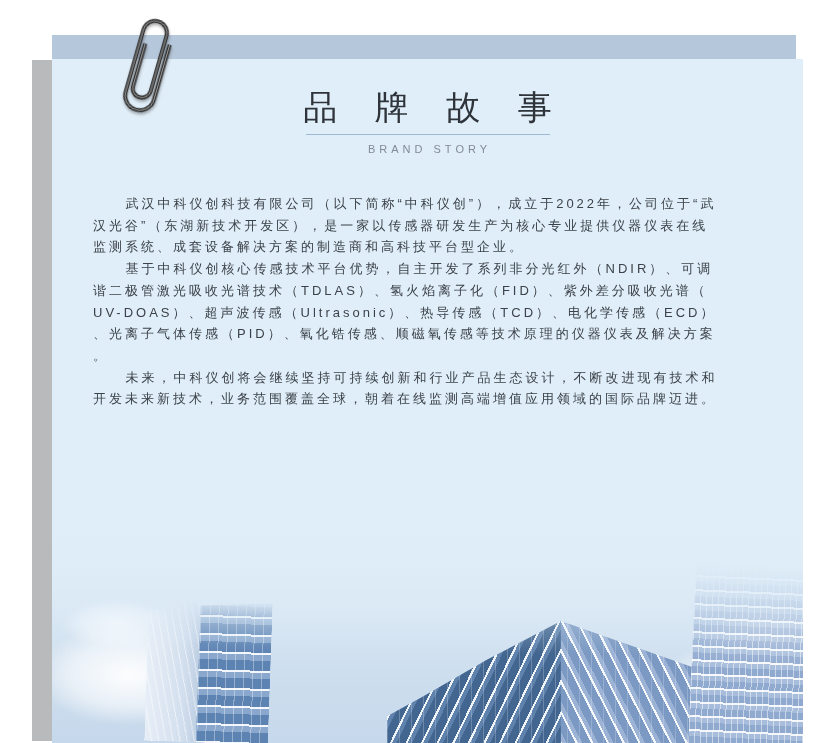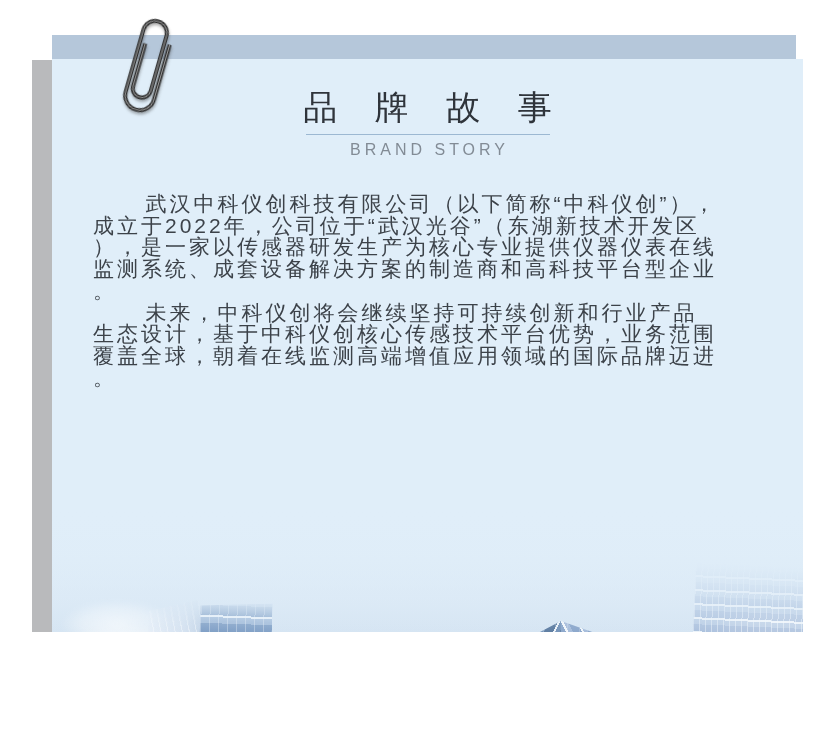--- a/index.html
+++ b/index.html
@@ -1,39 +1,39 @@
 <!DOCTYPE html>
 <html><head>
 <meta charset="utf-8">
 <style>
   html,body{margin:0;padding:0;background:#ffffff;}
   .page{
-    position:relative;width:840px;height:632px;background:#ffffff;overflow:hidden;
+    position:relative;width:840px;height:743px;background:#ffffff;overflow:hidden;
     font-family:"Liberation Sans","DejaVu Sans",sans-serif;
   }
   
   .shadow-bar{position:absolute;left:32px;top:60px;width:20px;height:681px;background:#b9babc;}
   
   .top-band{position:absolute;left:52px;top:35px;width:744px;height:24px;background:#b5c7da;}
   
   .card{position:absolute;left:52px;top:59px;width:751px;height:684px;background:#e0eef9;overflow:hidden;}
 
   
   .header{position:relative;z-index:2;text-align:center;}
   .title{
     margin:30px 0 0 0;font-size:34px;line-height:36px;font-weight:400;
     color:#2f343b;letter-spacing:14px;text-indent:14px;
   }
   .divider{width:244px;height:1px;background:#9cb8d2;margin:9px auto 7px auto;}
-  .subtitle{font-size:16px;line-height:15px;color:#828b95;letter-spacing:4px;text-indent:4px;}
+  .subtitle{font-size:11px;line-height:15px;color:#828b95;letter-spacing:4px;text-indent:4px;}
 
   
   .content{position:relative;z-index:2;margin:36px 84px 0 41px;}
   .content p{
-    margin:0;font-size:21px;line-height:21.7px;letter-spacing:3px;
+    margin:0;font-size:13px;line-height:21.7px;letter-spacing:3px;
     color:#3c4249;text-indent:2.5em;text-align:left;
     word-break:break-all;line-break:anywhere;overflow-wrap:anywhere;
   }
 
   
   .photo{position:absolute;left:0;bottom:0;width:751px;height:235px;z-index:0;
     background:linear-gradient(to bottom,#e0eef9 0%,#d9e7f4 38%,#ccdded 75%,#c6d8ec 100%);}
   .cloud{position:absolute;border-radius:50%;
     background:radial-gradient(ellipse at center,rgba(255,255,255,0.95) 0%,rgba(255,255,255,0.55) 45%,rgba(255,255,255,0) 72%);
     filter:blur(2px);}
@@ -115,21 +115,22 @@
     </div>
 
     <div class="header">
       <h1 class="title">品 牌 故 事</h1>
       <div class="divider"></div>
       <div class="subtitle">BRAND STORY</div>
     </div>
 
     <div class="content">
       <p>武汉中科仪创科技有限公司（以下简称“中科仪创”），成立于2022年，公司位于“武汉光谷”（东湖新技术开发区），是一家以传感器研发生产为核心专业提供仪器仪表在线监测系统、成套设备解决方案的制造商和高科技平台型企业。</p>
-      <p>未来，中科仪创将会继续坚持可持续创新和行业产品生态设计，基于中科仪创核心传感技术平台优势，业务范围覆盖全球，朝着在线监测高端增值应用领域的国际品牌迈进。</p>
+      <p>基于中科仪创核心传感技术平台优势，自主开发了系列非分光红外（NDIR）、可调谐二极管激光吸收光谱技术（TDLAS）、氢火焰离子化（FID）、紫外差分吸收光谱（UV-DOAS）、超声波传感（Ultrasonic）、热导传感（TCD）、电化学传感（ECD）、光离子气体传感（PID）、氧化锆传感、顺磁氧传感等技术原理的仪器仪表及解决方案。</p>
+      <p>未来，中科仪创将会继续坚持可持续创新和行业产品生态设计，不断改进现有技术和开发未来新技术，业务范围覆盖全球，朝着在线监测高端增值应用领域的国际品牌迈进。</p>
     </div>
 
   </div>
 
   <svg class="paperclip" viewBox="0 0 64 122" xmlns="http://www.w3.org/2000/svg">
     <path d="M24,40 L24,88 A10,10 0 0 0 44,88 L44,26 A13,13 0 0 0 18,26 L18,96 A16,16 0 0 0 50,96 L50,34" fill="none" stroke="#2b2b2b" stroke-width="4.2" stroke-linecap="butt"></path>
     <path d="M24,40 L24,88 A10,10 0 0 0 44,88 L44,26 A13,13 0 0 0 18,26 L18,96 A16,16 0 0 0 50,96 L50,34" fill="none" stroke="#9a9a9a" stroke-width="1.2" stroke-linecap="butt"></path>
   </svg>
 
 </div>

